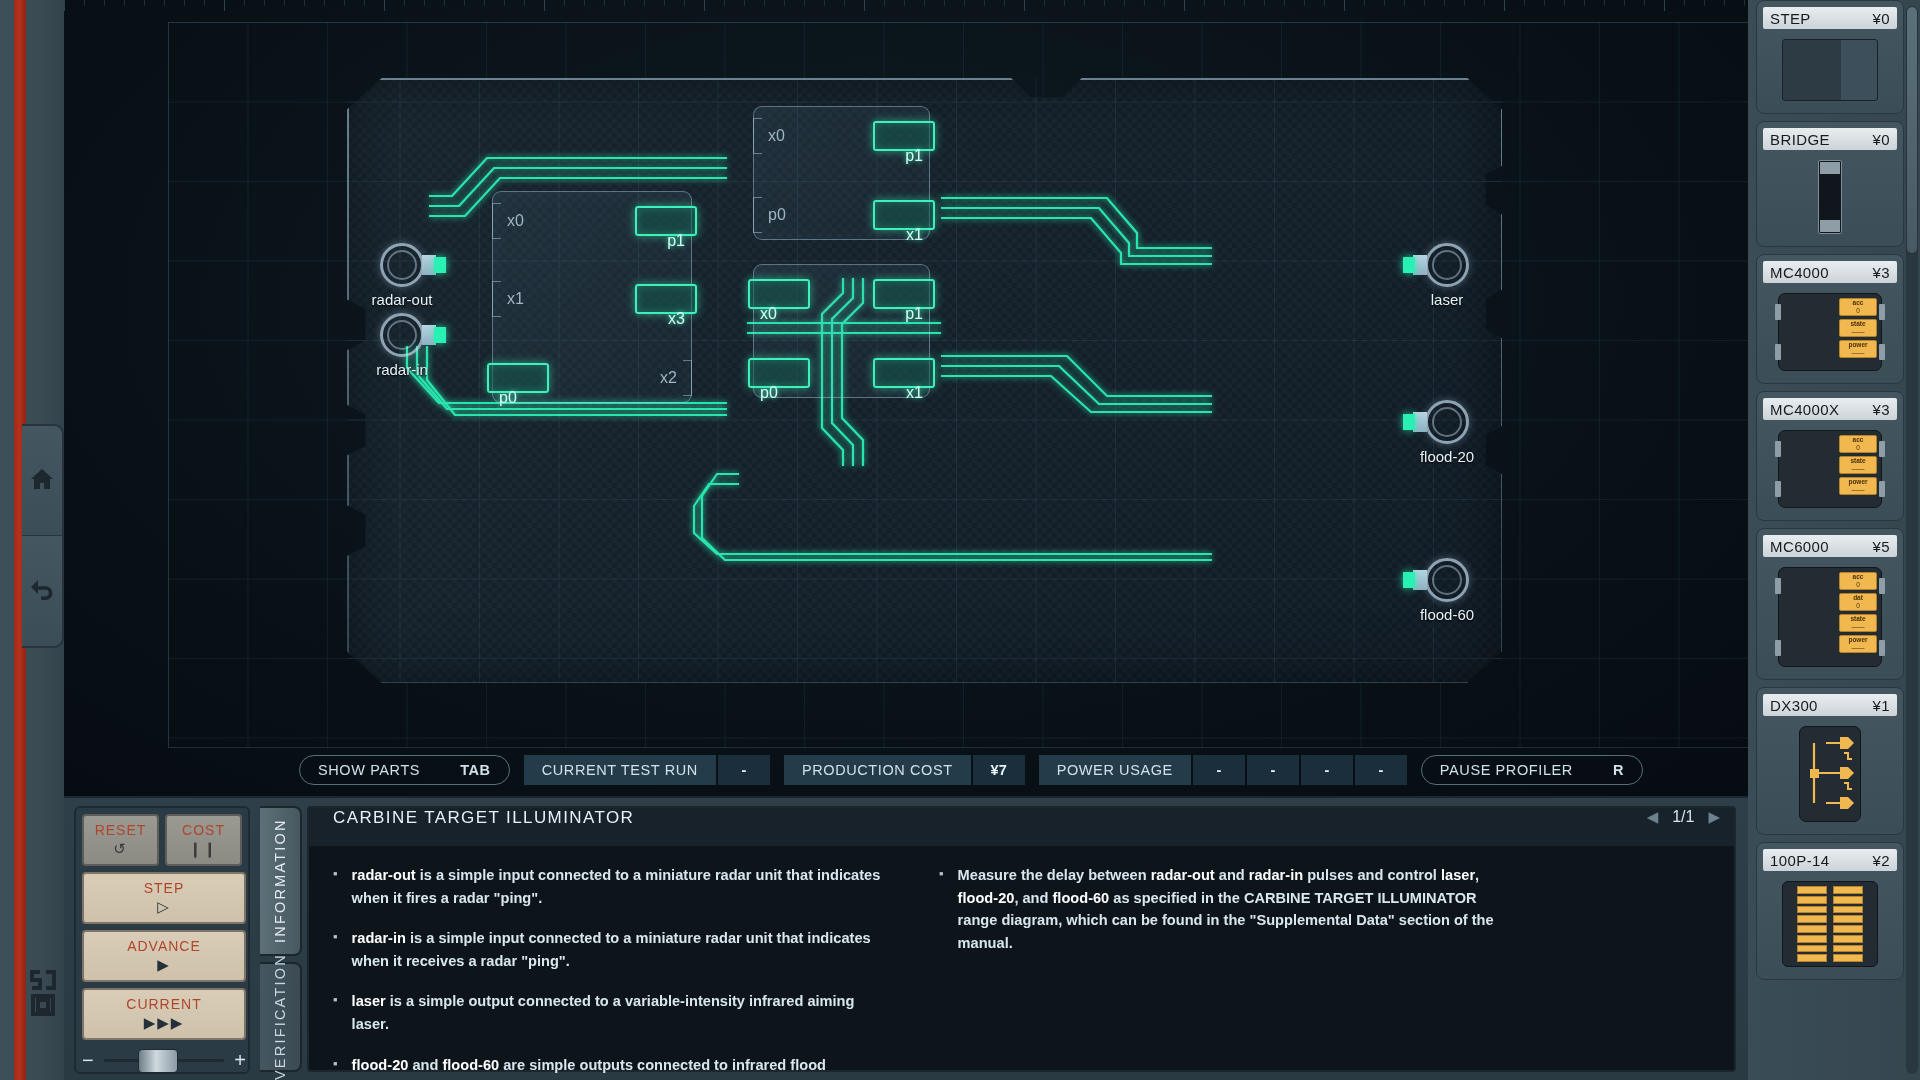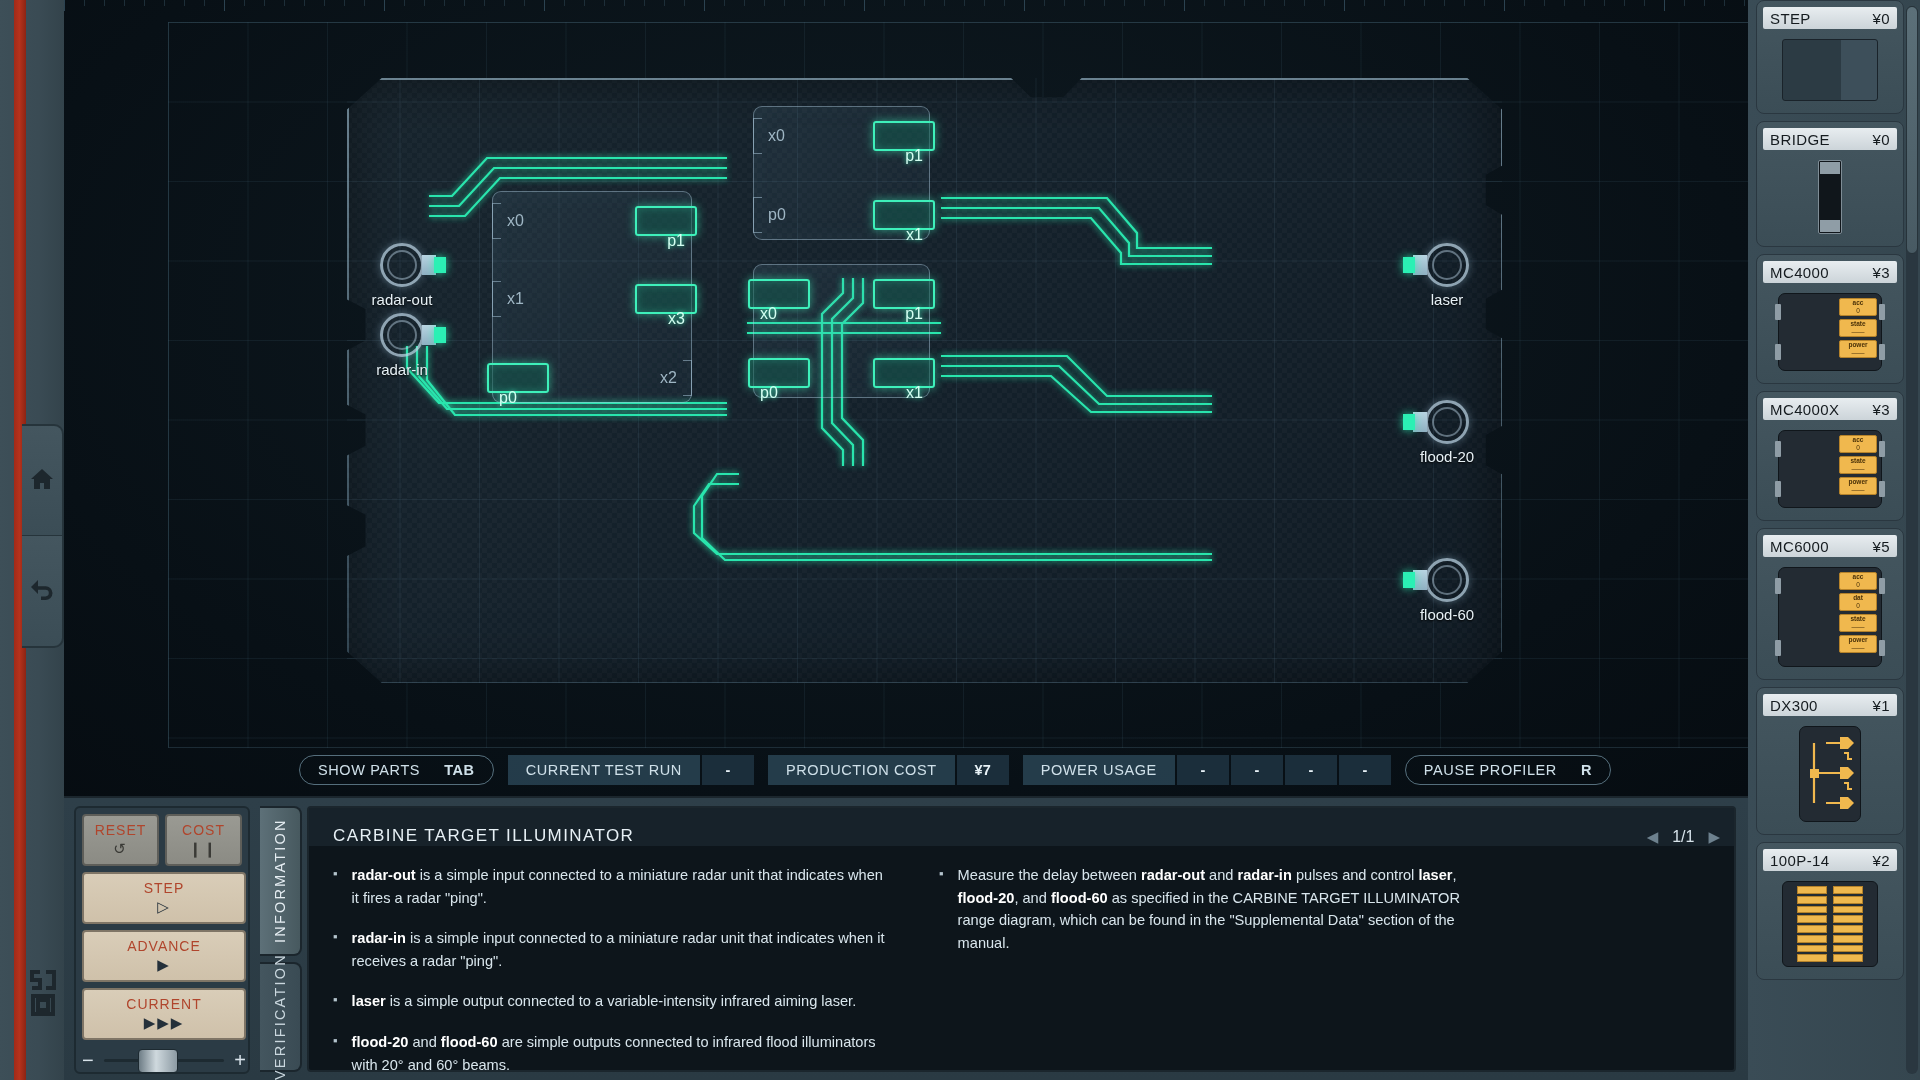--- a/index.html
+++ b/index.html
@@ -120,21 +120,21 @@
     background:#2bf0b4; box-shadow:0 0 9px rgba(43,240,180,.8); }
   .io .conn.r { right:-22px; } .io .conn.l { left:-22px; }
   .io-label { position:absolute; top:48px; left:50%; transform:translateX(-50%);
     font-size:15px; color:#e7f1f6; white-space:nowrap; text-shadow:0 1px 2px #000; }
 
   
   .statusbar { position:absolute; left:64px; top:752px; width:1684px; height:36px;
     display:flex; align-items:center; gap:14px; padding-left:235px; }
   .sbtn { height:30px; display:flex; align-items:center;
     border:1px solid rgba(150,190,210,.55); border-radius:15px; padding:0 18px;
-    gap:24px; color:#cfe0e9; font-size:14.5px; letter-spacing:.6px; }
+    gap:40px; color:#cfe0e9; font-size:14.5px; letter-spacing:.6px; }
   .sgroup { display:flex; height:30px; align-items:stretch; gap:2px; }
   .sgroup .lab { background:rgba(45,75,92,.75); display:flex; align-items:center;
     padding:0 18px; color:#cfe0e9; font-size:14.5px; letter-spacing:.6px; }
   .sgroup .val { background:rgba(30,52,66,.85); display:flex; align-items:center;
     justify-content:center; min-width:52px; padding:0 12px; color:#e8f2f7; font-size:14.5px;
     font-weight:bold; }
 
   
   .bottom { position:absolute; left:64px; top:796px; width:1684px; height:284px;
     background:linear-gradient(180deg,#2e3f49,#2a3a43); border-top:2px solid #1b262d; }
@@ -161,30 +161,30 @@
   .vtab { width:42px; border:2px solid #1b262d; border-right:none;
     border-radius:8px 0 0 8px; writing-mode:vertical-rl; transform:rotate(180deg);
     display:flex; align-items:center; justify-content:center;
     color:#e6eef3; font-size:14.5px; letter-spacing:2.2px; }
   .vtab.active { height:150px; background:linear-gradient(90deg,#47595f,#5d7078); }
   .vtab.inactive { height:110px; margin-top:6px;
     background:linear-gradient(90deg,#3a4b54,#44565f); color:#cbd8df; }
 
   .infopanel { position:absolute; left:243px; top:8px; right:12px; bottom:8px;
     background:#0d151b; border:2px solid #1b262d; border-radius:4px; }
-  .infohead { height:38px; display:flex; align-items:flex-end; justify-content:space-between;
+  .infohead { height:38px; display:flex; align-items:flex-start; justify-content:space-between;
     padding:0 14px 0 24px; background:#17222a; }
   .infohead .title { color:#e8f1f6; font-size:17px; letter-spacing:1.4px; }
   .pager { display:flex; align-items:center; gap:14px; color:#d7e3ea; font-size:16px; }
   .pager .arw { color:#6d818e; font-size:15px; }
   .infobody { display:flex; padding:18px 22px 10px 24px; gap:46px; }
   .col { width:560px; }
   .bullet { display:flex; gap:14px; margin-bottom:18px; }
   .bullet .dot { color:#b4c4cd; font-size:13px; line-height:1.55; }
-  .bullet .txt { color:#d9e6ed; font-size:14.6px; line-height:1.55; }
+  .bullet .txt { color:#d9e6ed; font-size:14.6px; line-height:1.55;font-weight:bold; }
   .bullet .txt b { color:#ffffff; }
 
   
   .parts { position:absolute; left:1748px; top:0; width:172px; height:1080px;
     background:linear-gradient(90deg,#3a4c56,#35464f); }
   .partcell { position:relative; margin:0 8px; width:148px;
     background:linear-gradient(180deg,#44565f,#3b4d56);
     border:1px solid #2a3740; border-radius:8px; margin-bottom:7px; padding:6px; }
   .partcell .hdr { height:22px; background:linear-gradient(180deg,#e8edf0,#ccd4d9);
     border-radius:2px; display:flex; align-items:center; justify-content:space-between;

